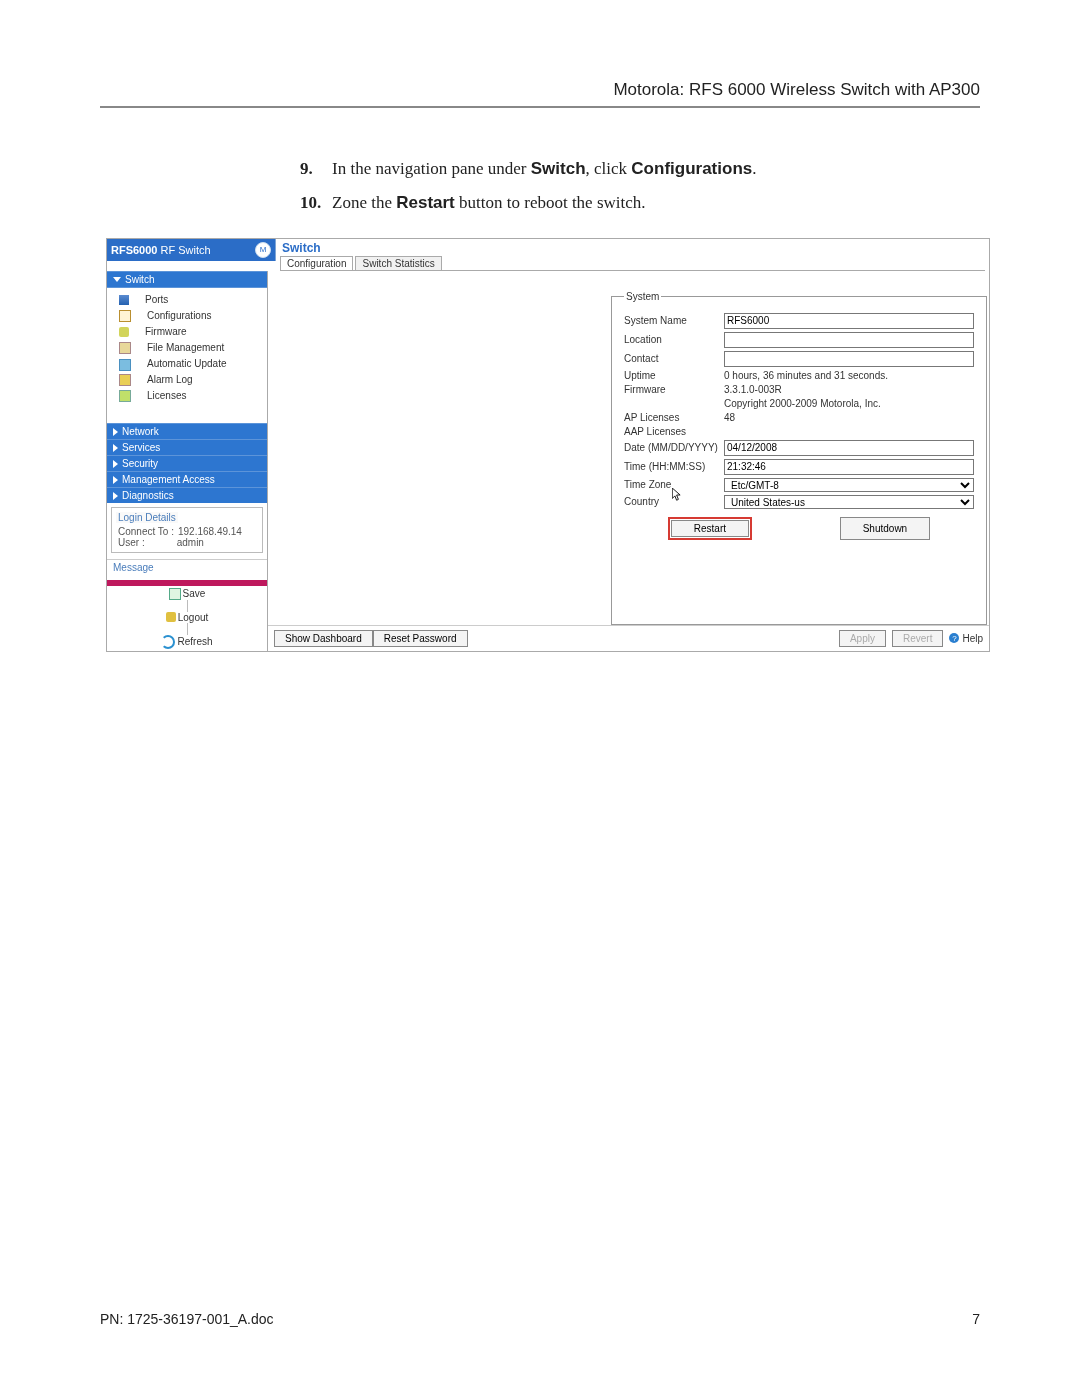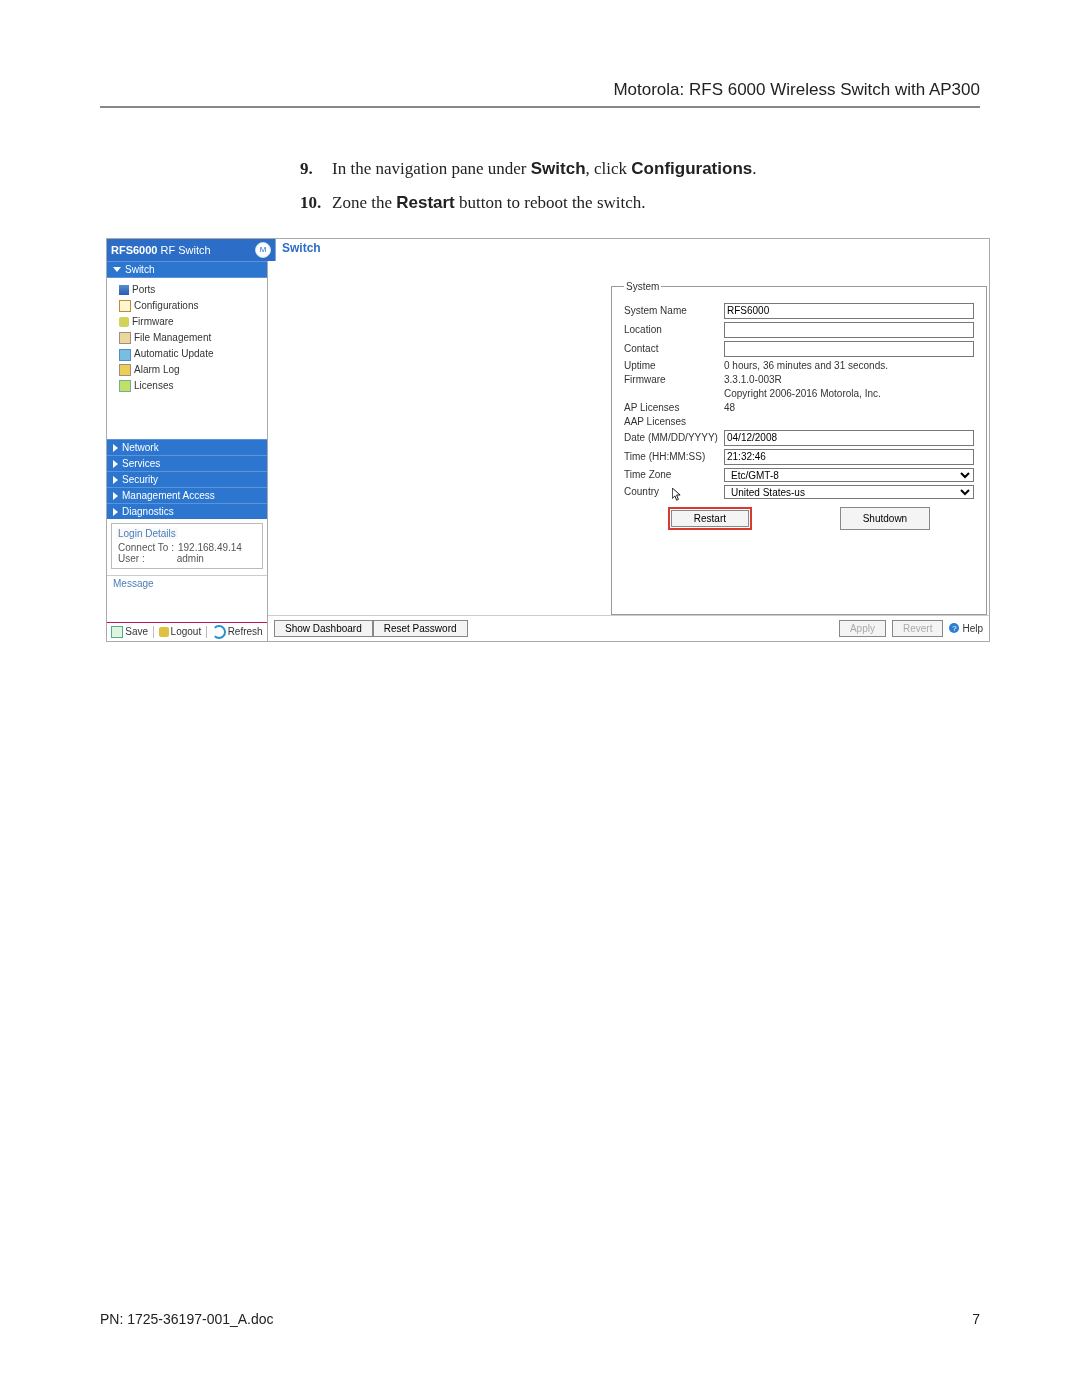--- a/index.html
+++ b/index.html
@@ -17,33 +17,33 @@
   .heading-area{flex:1;padding:0 4px;}
   .app-title{color:#2b6dc7;font-weight:bold;font-size:12px;padding:2px 2px 0 2px;}
   .tabs{display:flex;border-bottom:1px solid #aaa;margin-top:1px;}
   .tab{border:1px solid #aaa;border-bottom:none;padding:1px 6px;margin-right:2px;font-size:10px;background:#fff;}
   .tab.inactive{background:#f1f1f1;}
   .body-row{display:flex;height:380px;}
   .sidebar{flex:0 0 160px;border-right:1px solid #aaa;display:flex;flex-direction:column;}
   .accordion-on{background:#2d76d0;color:#fff;font-size:10px;padding:2px 6px;display:flex;align-items:center;gap:4px;border-top:1px solid #5c94d9;border-bottom:1px solid #5c94d9;}
   .accordion-off{background:#2d76d0;color:#fff;font-size:10px;padding:2px 6px;display:flex;align-items:center;gap:4px;border-top:1px solid #5c94d9;}
   .tree{background:#fff;padding:4px 2px;font-size:10px;line-height:1.6;color:#333;}
-  .tree .item{display:flex;align-items:center;gap:3px;padding-left:10px;}
+  .tree .item{display:flex;align-items:center;gap:16px;padding-left:10px;}
   .tree .icon{width:10px;height:10px;display:inline-block;}
   .ic-port{background:linear-gradient(#5b8bd0,#2461b0);}
   .ic-conf{border:1px solid #b98f30;background:#fff4d4;}
   .ic-firm{background:#d2d45a;border-radius:2px;}
   .ic-file{background:#e8d89a;border:1px solid #a88;}
   .ic-auto{width:10px;height:6px;background:#7bbde0;border:1px solid #4a90c0;margin-top:2px;}
   .ic-alarm{background:#e9cf55;border:1px solid #a88;}
   .ic-lic{background:#c0e06a;border:1px solid #7a9;}
   .login-panel{border:1px solid #bbb;margin:2px 4px;padding:4px 6px;font-size:10px;color:#555;flex:0 0 auto;}
   .login-panel .lp-title{color:#4a7dbb;margin:-10px 0 3px -2px;background:#f9f9f9;display:inline-block;padding:0 2px;}
   .msg-panel{border-top:1px solid #ccc;margin:4px 0 0 0;padding:2px 6px;font-size:10px;color:#4a7dbb;flex:1;}
-  .footer-btns{border-top:1px solid #be185d;display:flex;align-items:center;justify-content:space-around;padding:2px 2px;font-size:10px;}
+  .footer-btns{border-top:6px solid #be185d;display:flex;align-items:center;justify-content:space-around;padding:2px 2px;font-size:10px;flex-direction:column;}
   .fbtn{display:flex;align-items:center;gap:2px;cursor:default;}
   .fbtn .fi{width:10px;height:10px;}
   .fi-save{border:1px solid #5a8;background:#dff5e1;}
   .fi-logout{background:#e0c040;border-radius:2px;}
   .fi-ref{border:2px solid #2a90d0;border-left-color:transparent;border-radius:50%;}
   .main{flex:1;background:#fff;display:flex;flex-direction:column;}
   .form-area{flex:1;display:flex;justify-content:flex-end;padding:20px 0 0 190px;}
   fieldset.system{border:1px solid #999;padding:8px 12px 12px 12px;width:350px;font-size:10px;}
   legend{color:#333;padding:0 2px;}
   .frow{display:flex;align-items:center;margin:3px 0;}
@@ -84,20 +84,24 @@
   </ol>
 
   <div class="shot" style="position:relative;">
     <div class="toprow">
       <div class="brand">
         <span><b>RFS6000</b><span> RF Switch</span></span>
         <span class="logo">M</span>
       </div>
       <div class="heading-area">
         <div class="app-title">Switch</div>
+        <div class="tabs">
+          <div class="tab">Configuration</div>
+          <div class="tab inactive">Switch Statistics</div>
+        </div>
       </div>
     </div>
 
     <div class="body-row">
       <div class="sidebar">
         <div class="accordion-on">
           <span class="tri down"></span>
           <span>Switch</span>
         </div>
         <div class="tree">
@@ -201,21 +205,21 @@
             <div class="frow">
                 <div class="flabel">Uptime</div>
                 <div class="fval">0 hours, 36 minutes and 31 seconds.</div>
               </div>
             <div class="frow">
                 <div class="flabel">Firmware</div>
                 <div class="fval">3.3.1.0-003R</div>
               </div>
             <div class="frow">
                 <div class="flabel"></div>
-                <div class="fval">Copyright 2006-2016 Motorola, Inc.</div>
+                <div class="fval">Copyright 2000-2009 Motorola, Inc.</div>
               </div>
             <div class="frow">
                 <div class="flabel">AP Licenses</div>
                 <div class="fval">48</div>
               </div>
             <div class="frow">
                 <div class="flabel">AAP Licenses</div>
                 <div class="fval"></div>
               </div>
             <div class="frow">

